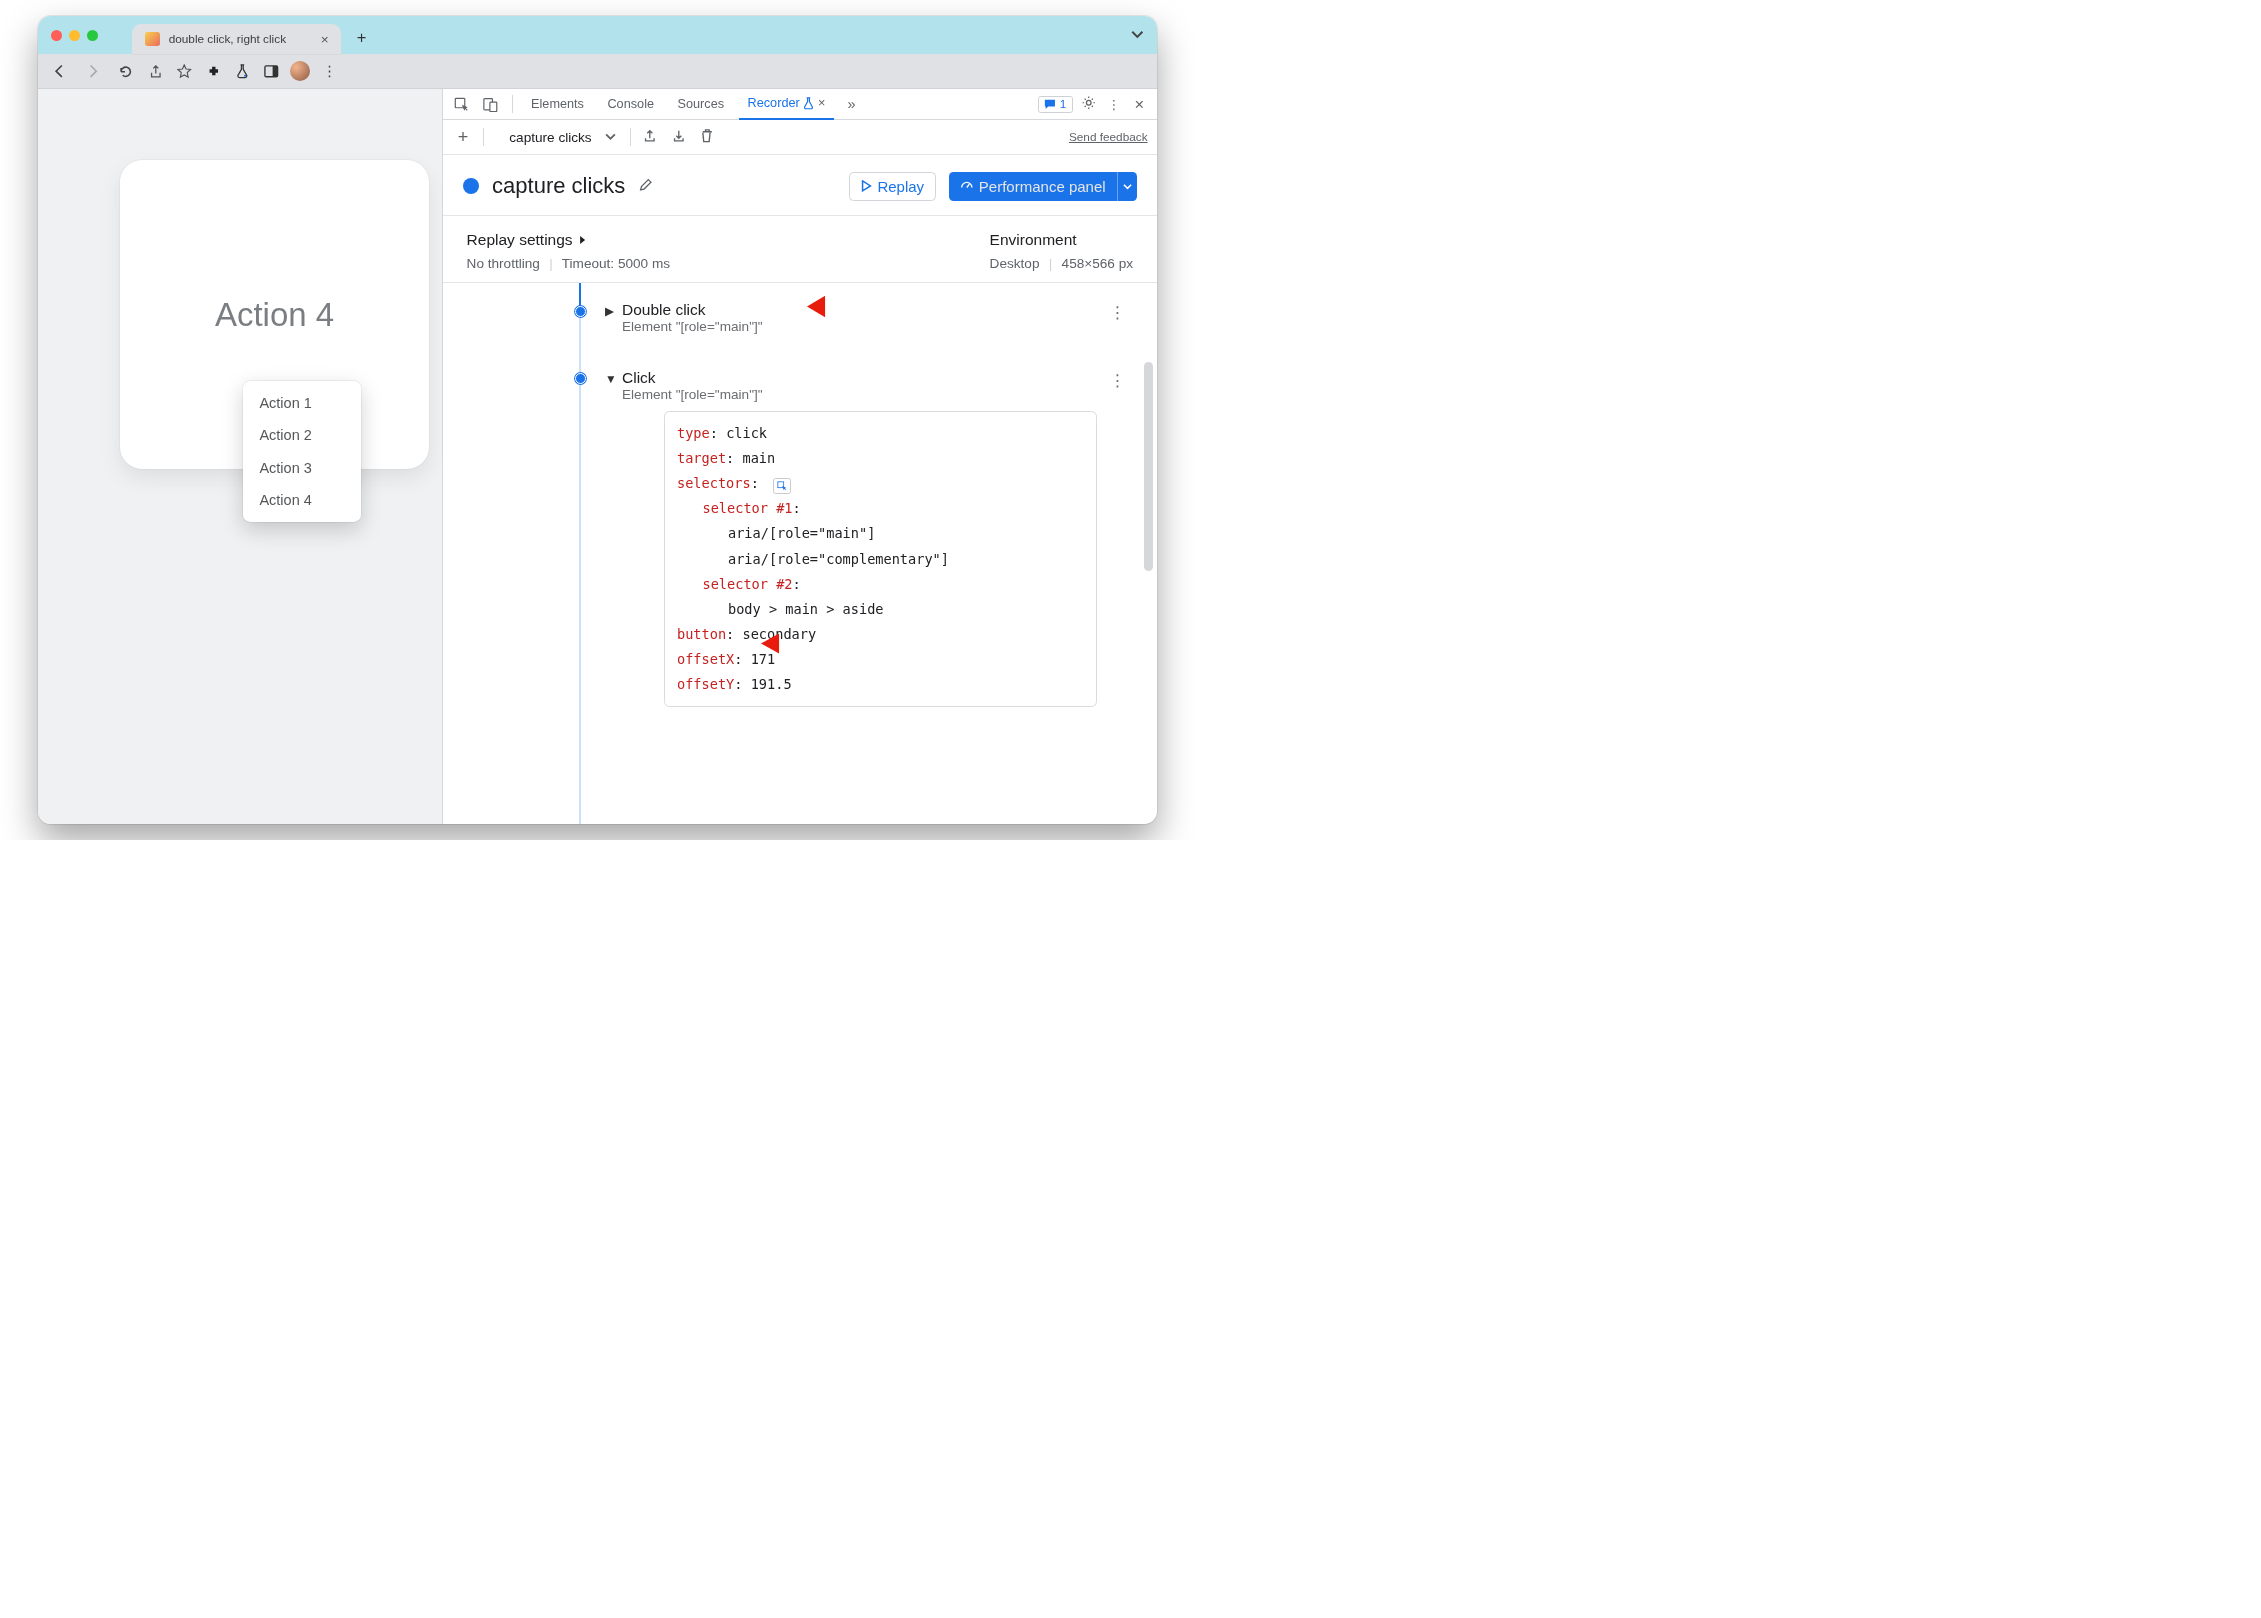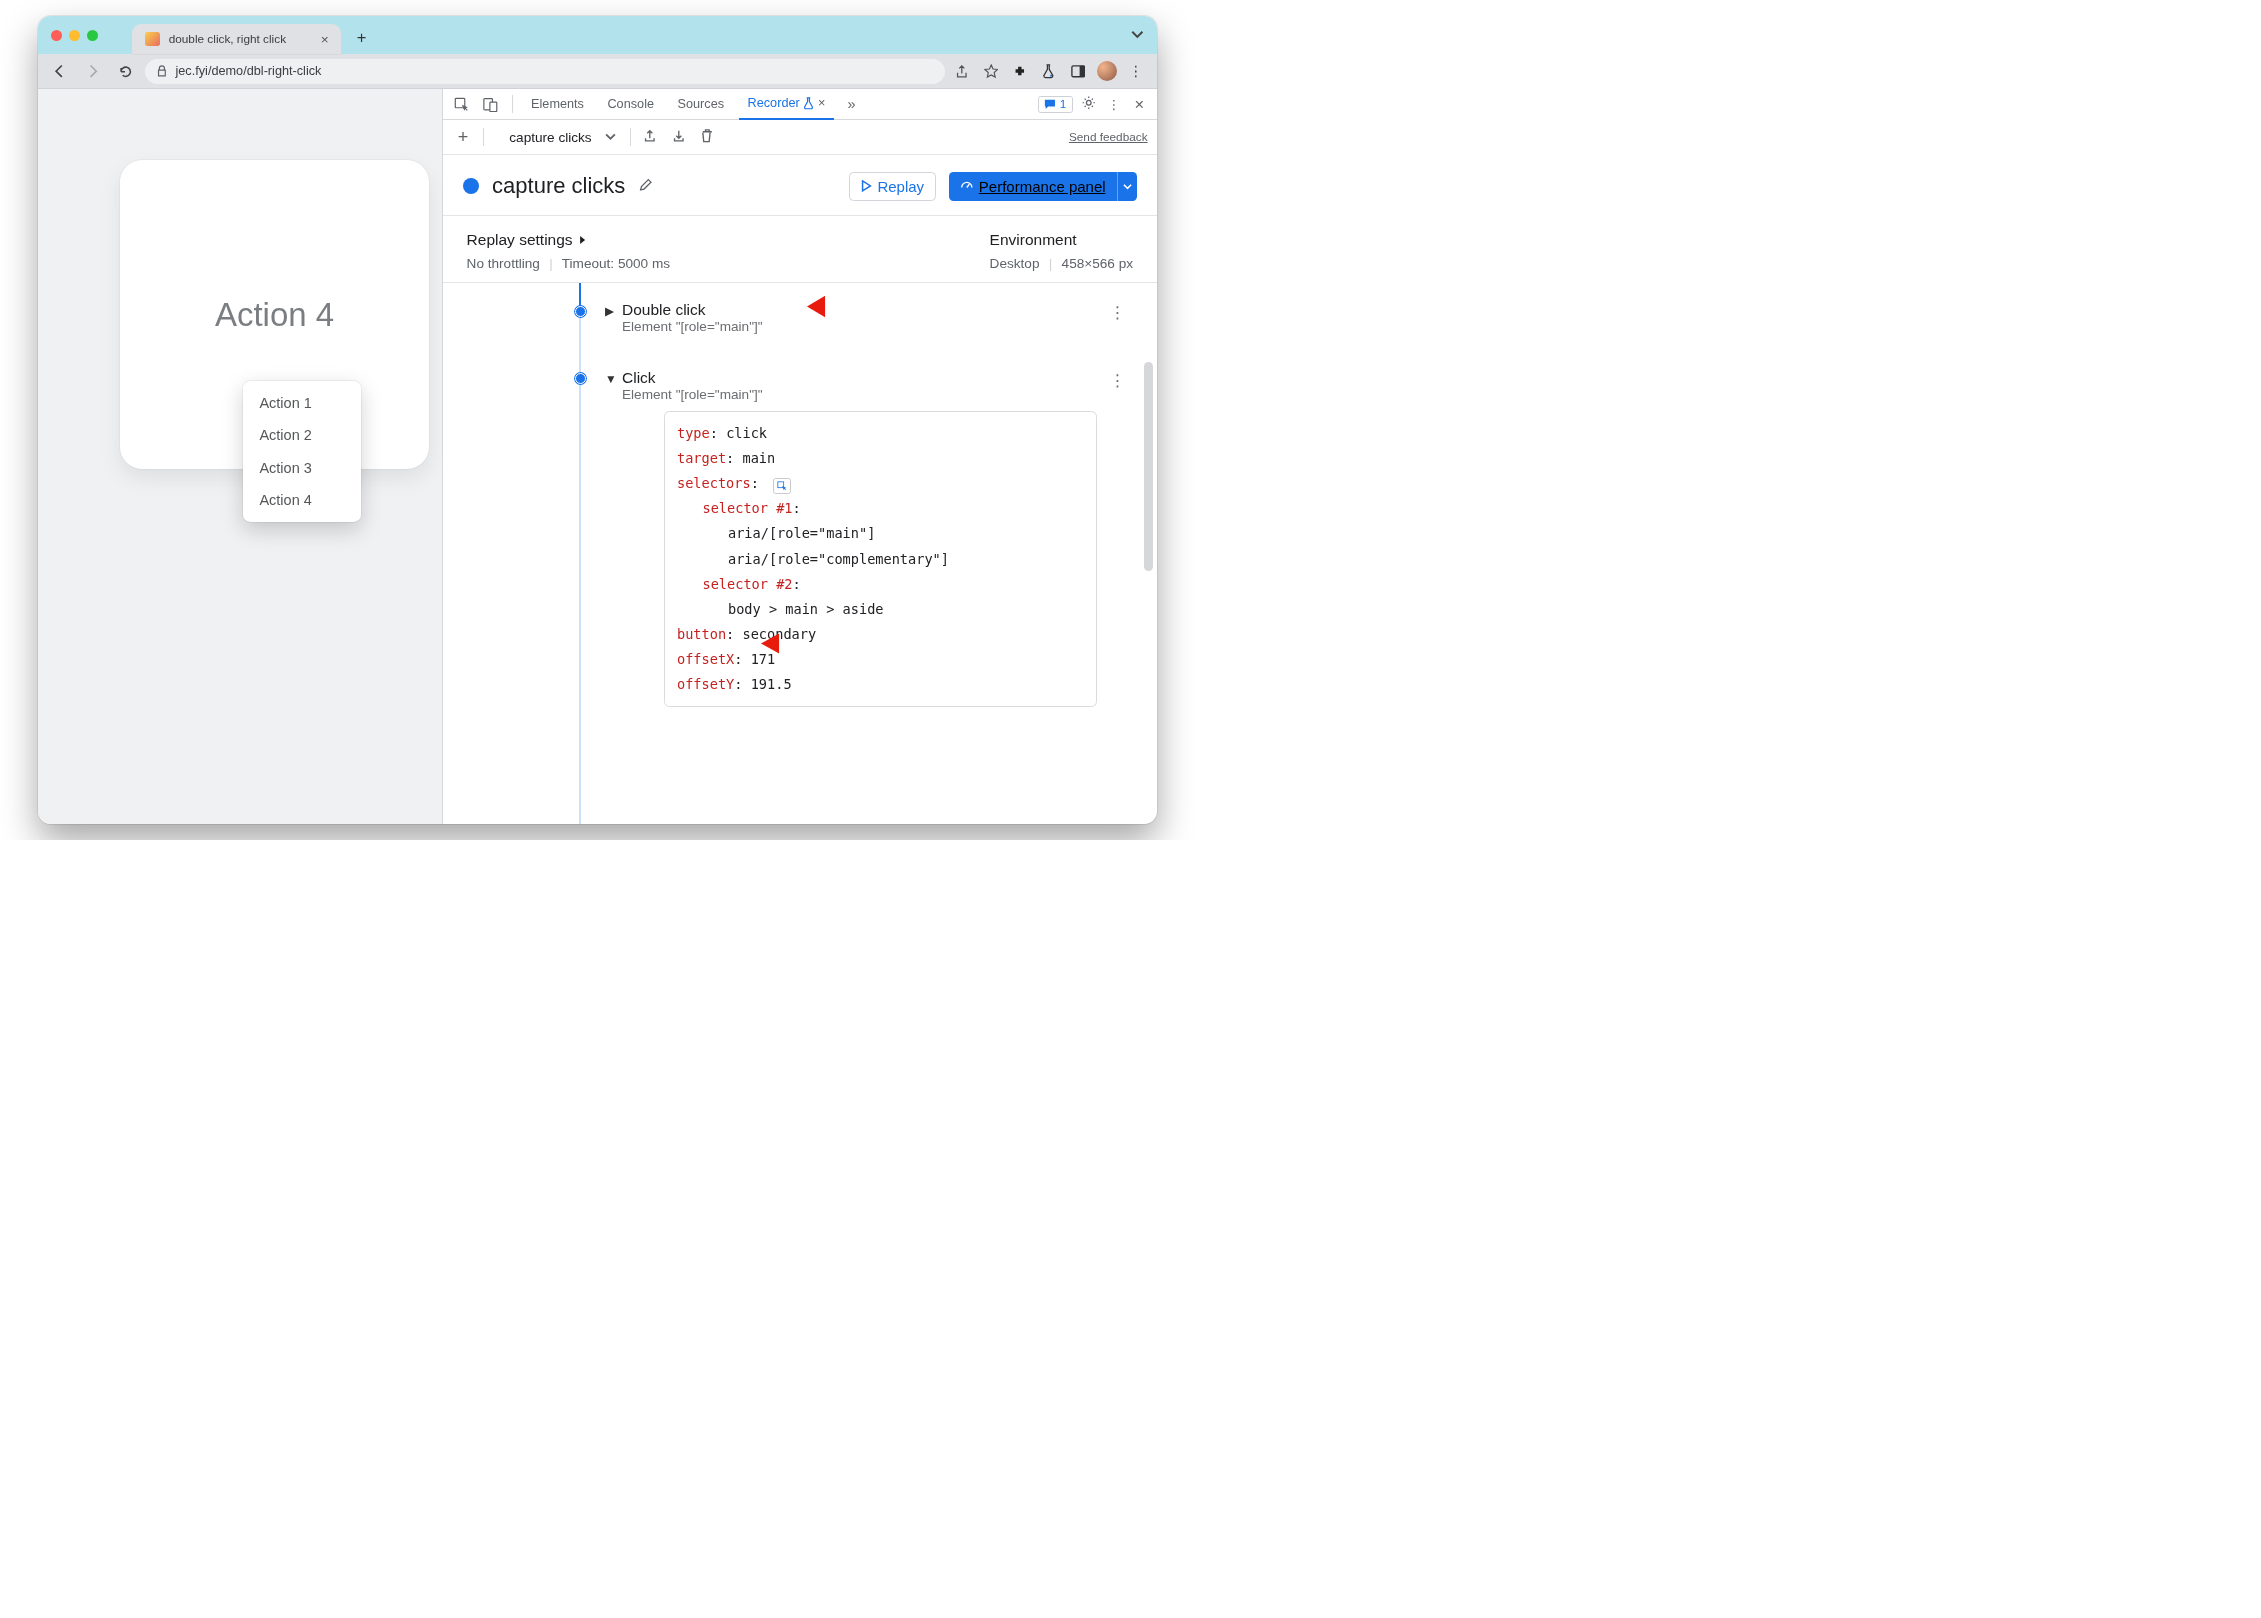--- a/index.html
+++ b/index.html
@@ -57,21 +57,21 @@
 .tiny-ico { width: 20px; color: #5f6368; text-align:center; }
 .send-fb { margin-left: auto; font-size: 11.8px; color: #5f6368; text-decoration: underline; }
 
 .dt-header { padding: 16.4px 20px 14.5px; display: flex; align-items: center; border-bottom: 0.9px solid #e3e5e8; gap: 12.7px; }
 .bluecircle { width: 16.4px; height: 16.4px; border-radius: 50%; background: #1a73e8; }
 .rec-title { font-size: 22px; color: #202124; }
 .pencil { color: #5f6368; }
 .dt-header .grow { flex: 1; }
 .btn { height: 29px; border-radius: 4.5px; display: flex; align-items: center; padding: 0 11px; gap: 5.5px; font-size: 15px; cursor: pointer; }
 .btn-outline { border: 0.9px solid #d2d5d9; color: #1a73e8; background: #fff; }
-.btn-primary { background: #1a73e8; color: #000000; text-decoration: underline; }
+.btn-primary { background: #1a73e8; color: #e5e5e5; }
 .btn-drop { width: 20px; background: #1a73e8; border-left: 0.9px solid rgba(255,255,255,.35); color:#fff; display:flex; align-items:center; justify-content:center; border-radius: 0 4.5px 4.5px 0;}
 .btn-primary.seg { border-radius: 4.5px 0 0 4.5px; }
 
 .dt-settings { padding: 14.5px 23.6px 11px; display: flex; border-bottom: 0.9px solid #e3e5e8; font-size: 13.6px; }
 .dt-settings .col { display: flex; flex-direction: column; gap: 7.3px; }
 .dt-settings .lab { font-size: 15.5px; color: #202124; display:flex; align-items:center; gap:5.5px;}
 .dt-settings .meta { color: #5f6368; }
 .dt-settings .meta .sep2 { color:#cfd2d6; margin: 0 5.5px; }
 .dt-settings .right { margin-left: auto; }
 
@@ -131,26 +131,20 @@
       <div class="nav-ico dis">
           <svg width="16.4" height="16.4" viewBox="0 0 20 20">
             <path d="M8 3l7 7-7 7" fill="none" stroke="#aaa" stroke-width="2"></path>
           </svg>
         </div>
       <div class="nav-ico">
           <svg width="15.5" height="15.5" viewBox="0 0 20 20">
             <path d="M4 10a6 6 0 1 1 2 4.5M4 10V5m0 5h5" fill="none" stroke="#444" stroke-width="2"></path>
           </svg>
         </div>
-      <div class="omnibox">
-        <svg class="lock" viewBox="0 0 12 14">
-            <path d="M3 6V4a3 3 0 016 0v2m-7 0h8v7H2z" fill="none" stroke="#5f6368" stroke-width="1.4"></path>
-          </svg>
-        <span>jec.fyi/demo/dbl-right-click</span>
-      </div>
       <div class="addr-right">
         <div class="ar-ico">
             <svg width="13.6" height="13.6" viewBox="0 0 16 16">
               <path d="M8 1v9M5 4l3-3 3 3M3 9v5h10V9" fill="none" stroke="#555" stroke-width="1.5"></path>
             </svg>
           </div>
         <div class="ar-ico">
             <svg width="14.5" height="14.5" viewBox="0 0 16 16">
               <path d="M8 1l2 4.5 5 .5-3.7 3.4 1 5L8 12l-4.3 2.4 1-5L1 6l5-.5z" fill="none" stroke="#555" stroke-width="1.3"></path>
             </svg>

